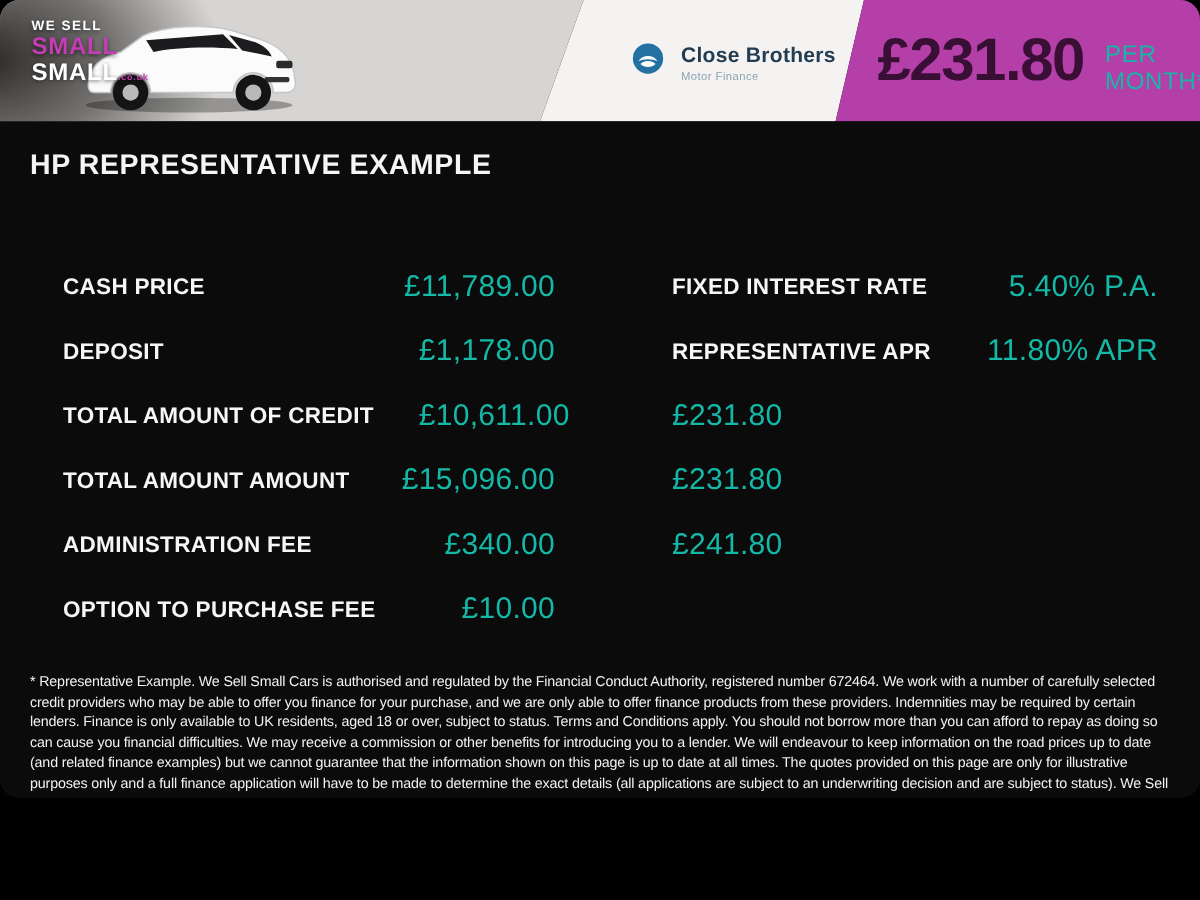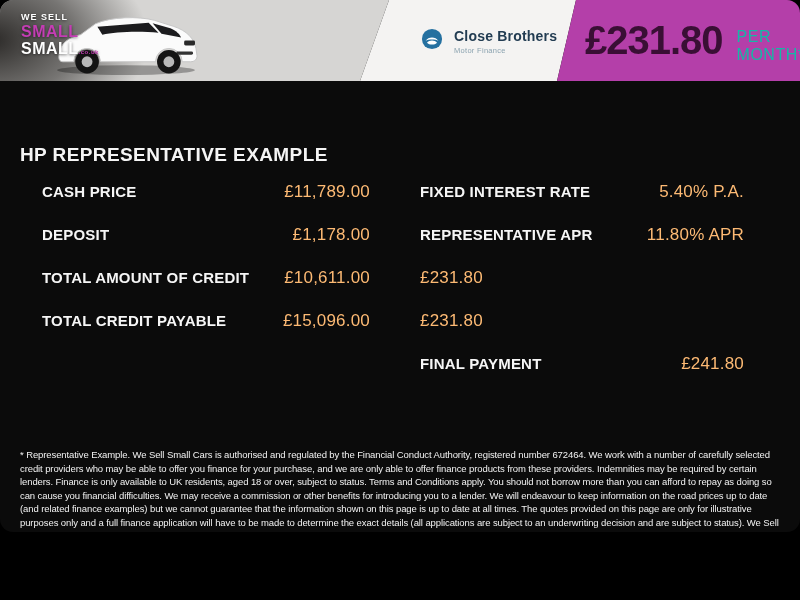--- a/index.html
+++ b/index.html
@@ -49,28 +49,28 @@
   .lender .sub  { font-size:7.5px; color:#8ba3b0; margin-top:2px; letter-spacing:0.3px; }
 
   
   .price { position:absolute; left:585px; top:0; height:81px; display:flex; align-items:center; z-index:3; }
   .price .amount { font-size:40px; font-weight:bold; color:#3a0f35; letter-spacing:-1px; }
   .price .period { font-size:16px; font-weight:normal; color:#14b8a6; margin:10px 0 0 14px; letter-spacing:0.5px; }
 
   
   .page-title {
     position:absolute; left:20px; top:100px;
-    font-size:19px; font-weight:bold; color:#f5f5f5; letter-spacing:0.4px;margin-top:44px;
+    font-size:19px; font-weight:bold; color:#f5f5f5; letter-spacing:0.4px;
   }
   .col { position:absolute; top:170px; }
   .col-left  { left:42px;  width:328px; }
-  .col-right { left:420px; width:324px; }
+  .col-right { left:448px; width:324px; }
   .row { height:43px; display:flex; justify-content:space-between; align-items:center;gap:30px; }
   .row .lbl { font-size:15px; font-weight:bold; color:#f6f6f6; letter-spacing:0.2px; white-space:nowrap; }
-  .row .val { font-size:17px; color:#fdba74; letter-spacing:0.2px; white-space:nowrap; }
+  .row .val { font-size:20px; color:#14b8a6; letter-spacing:0.2px; white-space:nowrap; }
 
   
   .disclaimer {
     position:absolute; left:20px; top:448px; width:764px;
     font-size:9.5px; line-height:13.6px; color:#f2f2f2; letter-spacing:-0.1px;
   }
 </style>
 </head>
 <body>
 
@@ -127,41 +127,48 @@
       </div>
     <div class="row">
         <span class="lbl">DEPOSIT</span>
         <span class="val">£1,178.00</span>
       </div>
     <div class="row">
         <span class="lbl">TOTAL AMOUNT OF CREDIT</span>
         <span class="val">£10,611.00</span>
       </div>
     <div class="row">
-        <span class="lbl">TOTAL CREDIT PAYABLE</span>
+        <span class="lbl">TOTAL AMOUNT AMOUNT</span>
         <span class="val">£15,096.00</span>
+      </div>
+    <div class="row">
+        <span class="lbl">ADMINISTRATION FEE</span>
+        <span class="val">£340.00</span>
+      </div>
+    <div class="row">
+        <span class="lbl">OPTION TO PURCHASE FEE</span>
+        <span class="val">£10.00</span>
       </div>
   </div>
 
   <div class="col col-right">
     <div class="row">
         <span class="lbl">FIXED INTEREST RATE</span>
         <span class="val">5.40% P.A.</span>
       </div>
     <div class="row">
         <span class="lbl">REPRESENTATIVE APR</span>
         <span class="val">11.80% APR</span>
       </div>
     <div class="row">
         <span class="val">£231.80</span>
       </div>
     <div class="row">
         <span class="val">£231.80</span>
       </div>
     <div class="row">
-        <span class="lbl">FINAL PAYMENT</span>
         <span class="val">£241.80</span>
       </div>
   </div>
 
   <div class="disclaimer">* Representative Example. We Sell Small Cars is authorised and regulated by the Financial Conduct Authority, registered number 672464. We work with a number of carefully selected credit providers who may be able to offer you finance for your purchase, and we are only able to offer finance products from these providers. Indemnities may be required by certain lenders. Finance is only available to UK residents, aged 18 or over, subject to status. Terms and Conditions apply. You should not borrow more than you can afford to repay as doing so can cause you financial difficulties. We may receive a commission or other benefits for introducing you to a lender. We will endeavour to keep information on the road prices up to date (and related finance examples) but we cannot guarantee that the information shown on this page is up to date at all times. The quotes provided on this page are only for illustrative purposes only and a full finance application will have to be made to determine the exact details (all applications are subject to an underwriting decision and are subject to status). We Sell Small Cars acts as a credit broker and not a lender. Address: 63 Glen Eyre Road, Southampton, SO16 3NP</div>
 
 </div>
 
 </body></html>

